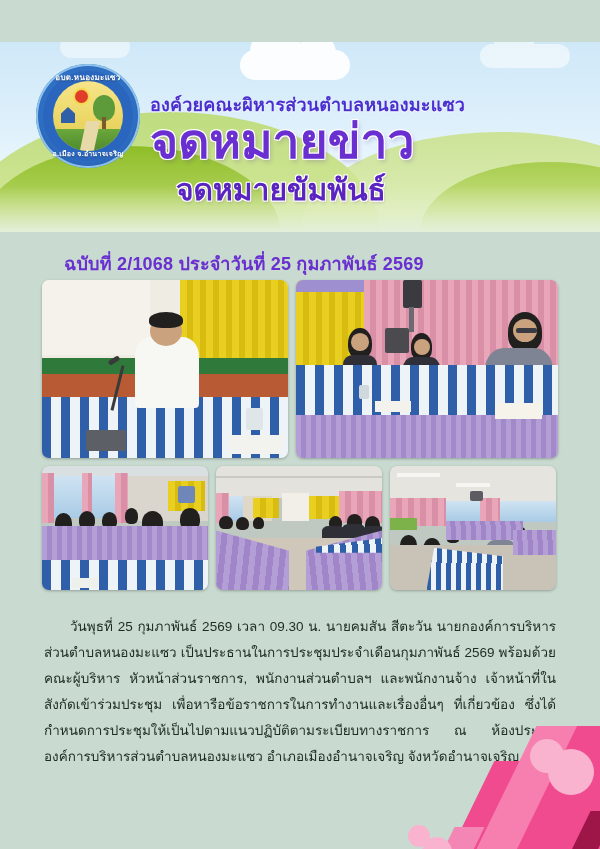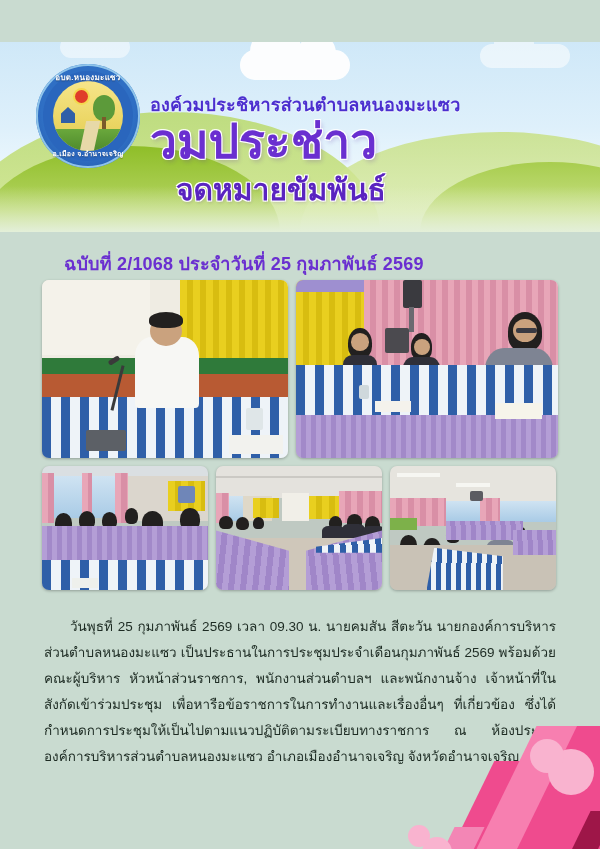--- a/index.html
+++ b/index.html
@@ -179,22 +179,22 @@
         <div class="path"></div>
         <div class="sun"></div>
         <div class="tree"></div>
         <div class="trunk"></div>
         <div class="temple"></div>
       </div>
       <div class="txt-top">อบต.หนองมะแซว</div>
       <div class="txt-bot">อ.เมือง จ.อำนาจเจริญ</div>
     </div>
 
-    <div class="org-name">องค์วมประชิหารส่วนตำบลหนองมะแซว</div>
-    <div class="main-title">วมประช่าว</div>
+    <div class="org-name">องค์วยคณะผิหารส่วนตำบลหนองมะแซว</div>
+    <div class="main-title">จดหมายข่าว</div>
     <div class="sub-title">จดหมายขัมพันธ์</div>
   </div>
 
   <div class="issue-line">ฉบับที่ 2/1068 ประจำวันที่ 25 กุมภาพันธ์ 2569</div>
 
   <div class="photos">
 
     <div class="row1">
 
       <div class="photo p1">

